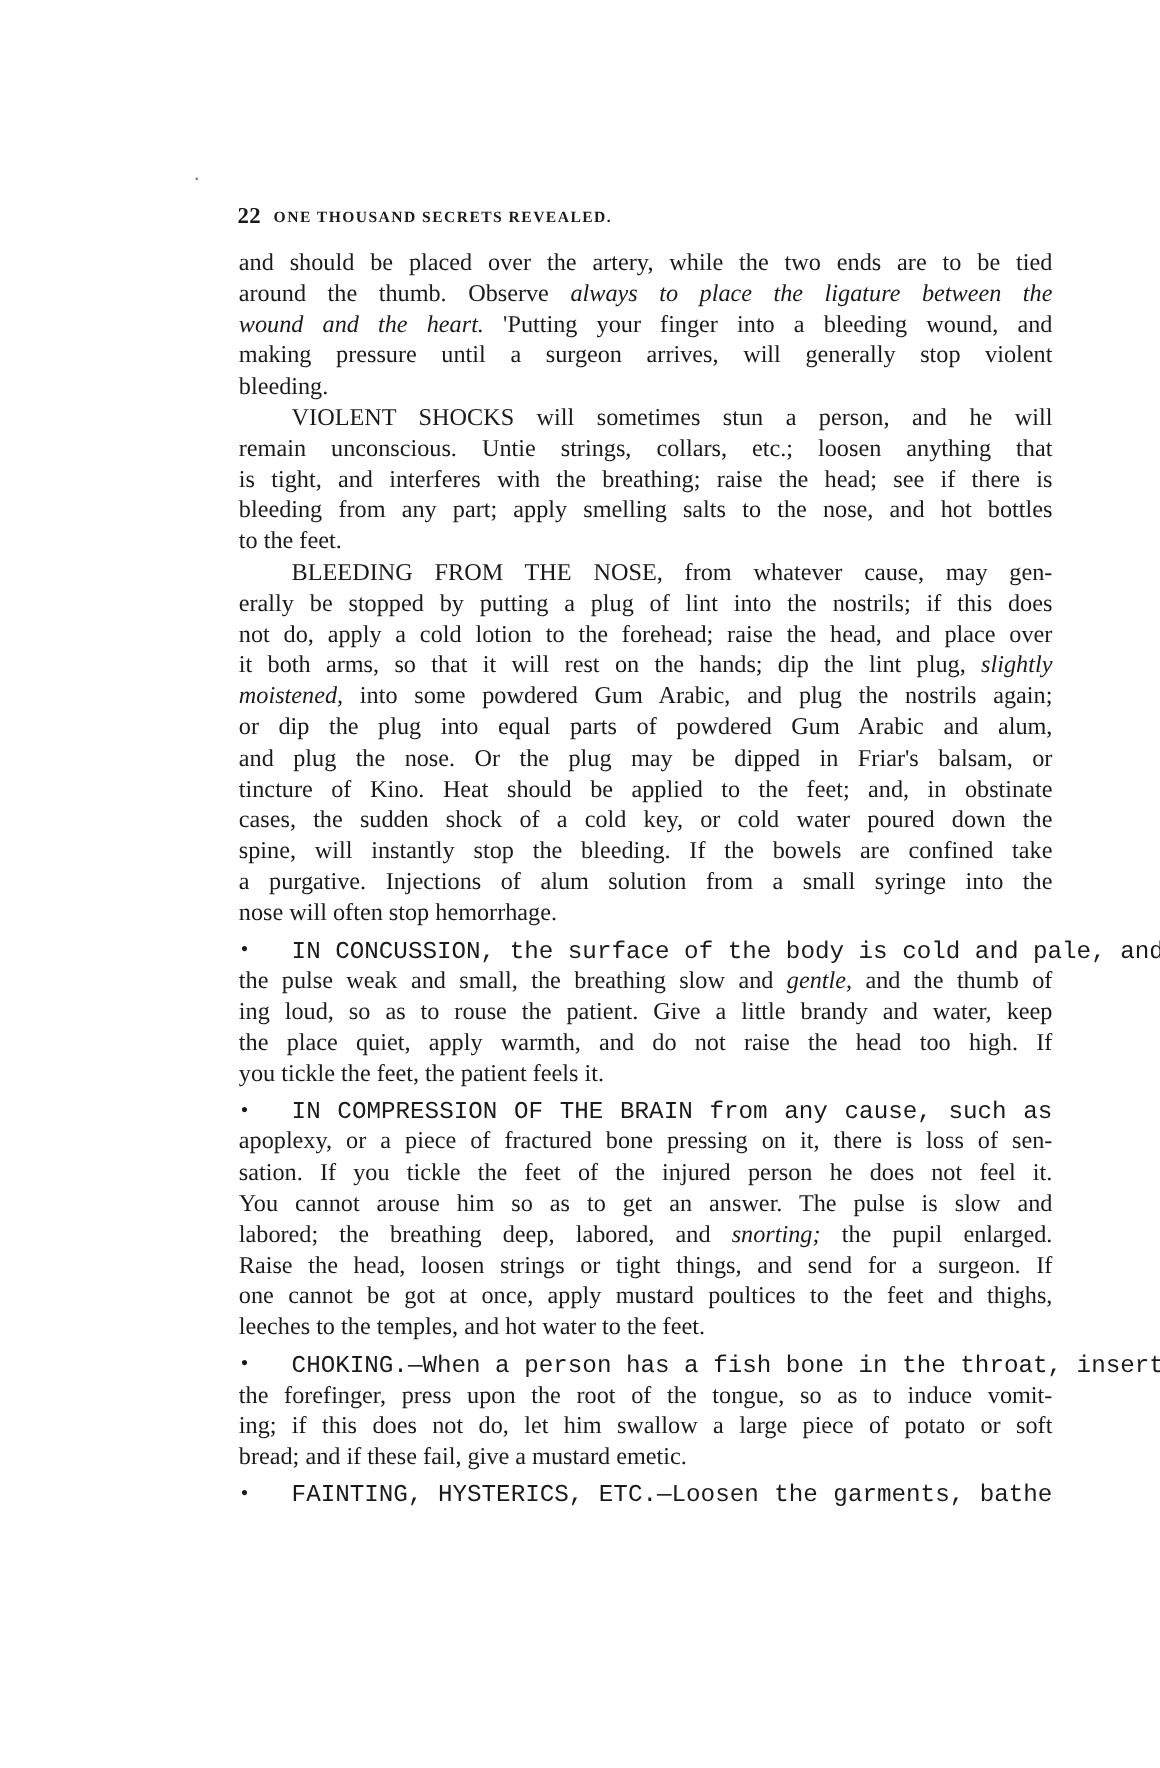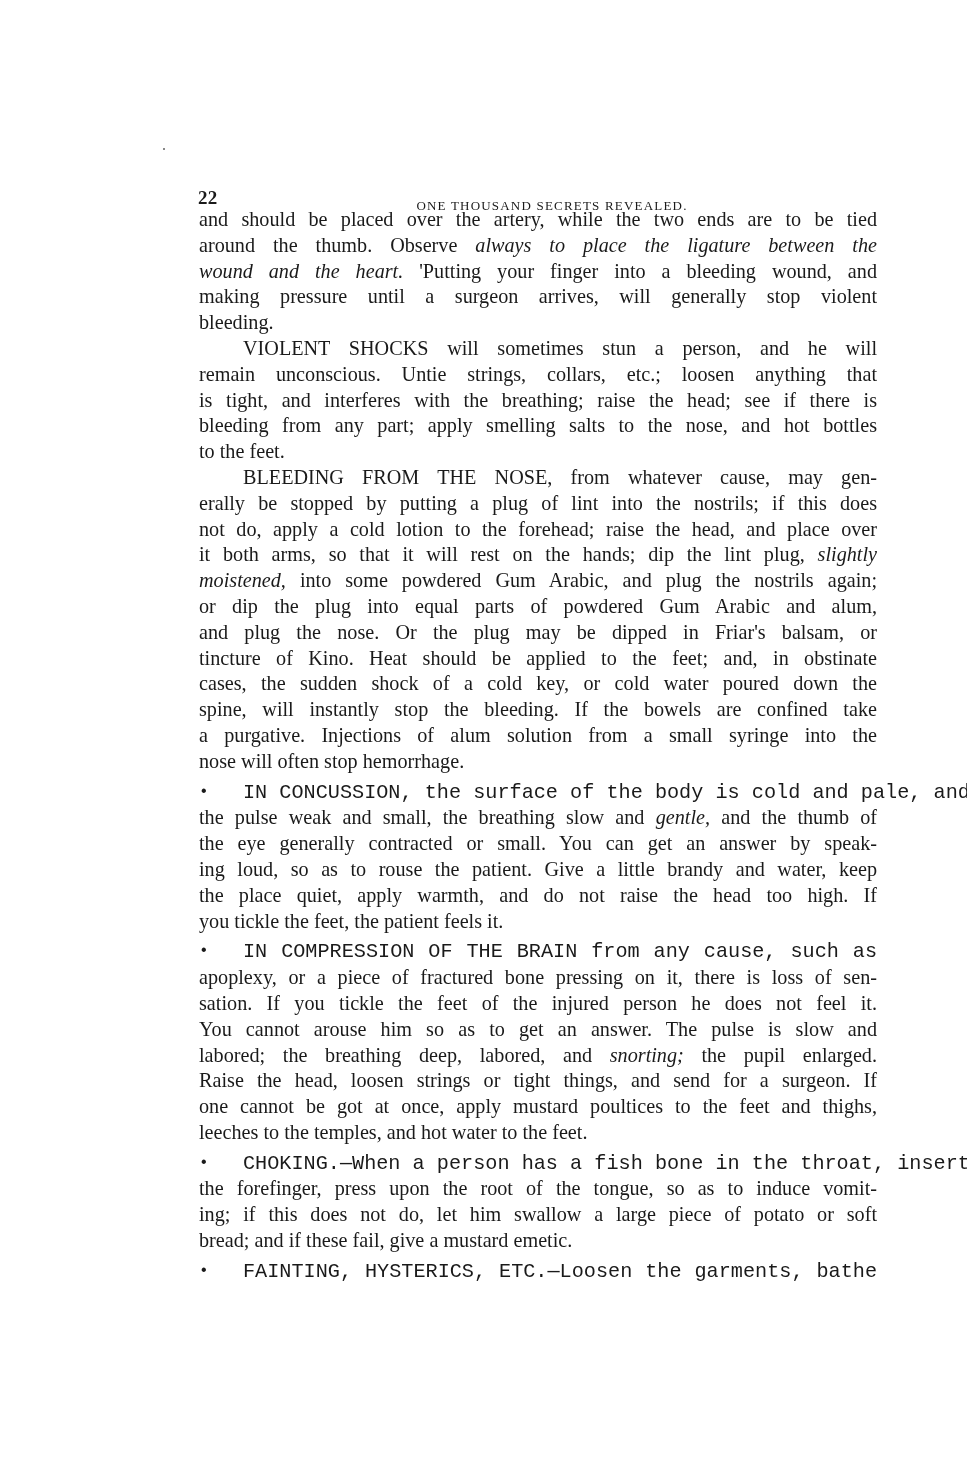--- a/index.html
+++ b/index.html
@@ -32,31 +32,29 @@
       top: 170px;
       width: 678px;
       height: 24px;
     }
     .page-number {
       position: absolute;
       left: 0; top: 0;
       font-size: 19px;
       font-weight: bold;
       letter-spacing: 0.3px;
-      margin-top: 17px;
     }
     .running-head {
       position: absolute;
       left: 0; right: 0; top: 3px;
-      text-align: center;
+      text-align: left;
       font-size: 13px;
-      font-weight: normal;
+      font-weight: bold;
       letter-spacing: 1.2px;
       padding-left: 30px;
-      margin-top: 25px;
     }
     .body-text {
       position: absolute;
       left: 199px;
       top: 207px;
       width: 678px;
       font-size: 20.2px;
       line-height: 25.8px;
     }
     .para {
@@ -135,21 +133,20 @@
       <span class="line">spine, will instantly stop the bleeding.  If the bowels are confined take</span>
       <span class="line">a purgative.  Injections of alum solution from a small syringe into the</span>
       <span class="line last">nose will often stop hemorrhage.</span>
     </div>
 
     <div class="gap"></div>
 
     <div class="para">
       <span class="line bulleted"><span class="bullet">•</span><span>IN CONCUSSION, the surface of the body is cold and pale, and</span></span>
       <span class="line"><span>the pulse weak and small, the breathing slow and</span> <i>gentle,</i><span> and the thumb of</span></span>
-      <span class="line">the eye generally contracted or small.  You can get an answer by speak-</span>
       <span class="line">ing loud, so as to rouse the patient.  Give a little brandy and water, keep</span>
       <span class="line">the place quiet, apply warmth, and do not raise the head too high.  If</span>
       <span class="line last">you tickle the feet, the patient feels it.</span>
     </div>
 
     <div class="gap"></div>
 
     <div class="para">
       <span class="line bulleted"><span class="bullet">•</span><span>IN COMPRESSION OF THE BRAIN from any cause, such as</span></span>
       <span class="line">apoplexy, or a piece of fractured bone pressing on it, there is loss of sen-</span>

